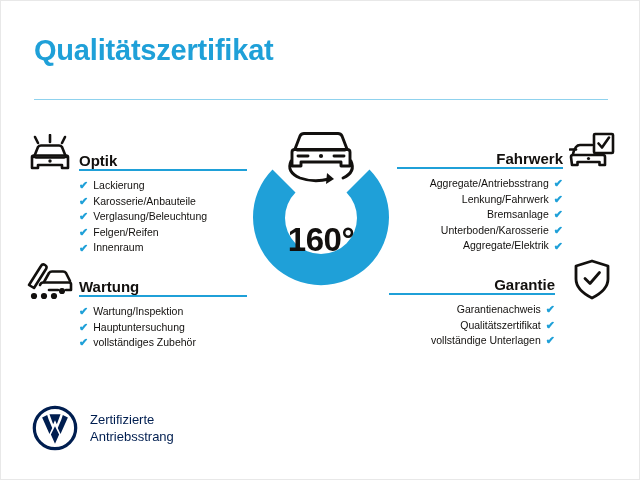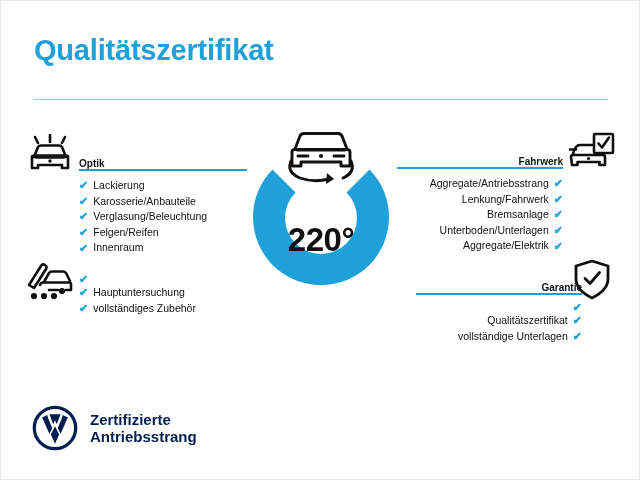--- a/index.html
+++ b/index.html
@@ -44,21 +44,21 @@
   .section {
     position: absolute;
   }
   .sec-head {
     position: relative;
     height: 30px;
   }
   .sec-title {
     position: absolute;
     bottom: 2px;
-    font-size: 10px;
+    font-size: 15px;
     font-weight: bold;
     color: #12100e;
     white-space: nowrap;
   }
   .sec-rule {
     position: absolute;
     bottom: 0;
     height: 2px;
     background: #1fa0d8;
   }
@@ -93,21 +93,21 @@
   .sec-right { text-align: right; }
   .sec-right .sec-title { right: 0; }
   .sec-right .sec-rule  { left: 0; right: 0; }
   .sec-right .sec-list li { justify-content: flex-end; }
   .sec-right .chk { margin-left: 5px; }
 
   
   #sec-optik     { left: 78px;  top: 140px; width: 168px; }
   #sec-wartung   { left: 78px;  top: 266px; width: 168px; }
   #sec-technik   { left: 396px; top: 138px; width: 166px; }
-  #sec-garantie  { left: 415px; top: 264px; width: 166px; }
+  #sec-garantie  { left: 388px; top: 264px; width: 166px; }
 
   
   .sec-icon {
     position: absolute;
   }
   #icon-optik    { left: 26px; top: 133px; }
   #icon-wartung  { left: 24px; top: 259px; }
   #icon-technik  { left: 568px; top: 131px; }
   #icon-garantie { left: 572px; top: 258px; }
 
@@ -136,22 +136,22 @@
   .footer {
     position: absolute;
     left: 31px;
     top: 404px;
     display: flex;
     align-items: center;
   }
   .vw-mark { width: 46px; height: 46px; }
   .vw-text {
     margin-left: 12px;
-    font-size: 15px;
-    font-weight: bold;
+    font-size: 13px;
+    font-weight: normal;
     color: #001e50;
     line-height: 17px;
     white-space: nowrap;
   }
 </style>
 </head>
 <body>
 
 <div class="canvas">
 
@@ -214,23 +214,28 @@
       <g fill="#12100e">
         <circle cx="9" cy="36" r="3.1"></circle>
         <circle cx="19" cy="36" r="3.1"></circle>
         <circle cx="29" cy="36" r="3.1"></circle>
         <circle cx="37" cy="31" r="3.1"></circle>
       </g>
     </svg>
   </div>
 
   <div class="section sec-left" id="sec-wartung">
+    <div class="sec-head">
+      <div class="sec-title">Wartung</div>
+      <div class="sec-rule"></div>
+    </div>
     <ul class="sec-list">
       <li>
           <span class="chk">✔</span>
+          <span>Wartung/Inspektion</span>
         </li>
       <li>
           <span class="chk">✔</span>
           <span>Hauptuntersuchung</span>
         </li>
       <li>
           <span class="chk">✔</span>
           <span>vollständiges Zubehör</span>
         </li>
     </ul>
@@ -261,21 +266,21 @@
         </li>
       <li>
           <span>Lenkung/Fahrwerk</span>
           <span class="chk">✔</span>
         </li>
       <li>
           <span>Bremsanlage</span>
           <span class="chk">✔</span>
         </li>
       <li>
-          <span>Unterboden/Unterlagen</span>
+          <span>Unterboden/Karosserie</span>
           <span class="chk">✔</span>
         </li>
       <li>
           <span>Aggregate/Elektrik</span>
           <span class="chk">✔</span>
         </li>
     </ul>
   </div>
 
   <div class="sec-icon" id="icon-garantie">
@@ -287,20 +292,21 @@
     </svg>
   </div>
 
   <div class="section sec-right" id="sec-garantie">
     <div class="sec-head">
       <div class="sec-title">Garantie</div>
       <div class="sec-rule"></div>
     </div>
     <ul class="sec-list">
       <li>
+          <span>Garantienachweis</span>
           <span class="chk">✔</span>
         </li>
       <li>
           <span>Qualitätszertifikat</span>
           <span class="chk">✔</span>
         </li>
       <li>
           <span>vollständige Unterlagen</span>
           <span class="chk">✔</span>
         </li>
@@ -334,21 +340,21 @@
         </g>
         <path d="M99 54 L106 60 L98 65 Z" fill="#12100e"></path>
       </g>
 
       <text font-family="Liberation Sans, sans-serif" font-size="15.5" font-weight="bold" fill="#ffffff" letter-spacing="0.2">
         <textPath href="#arcpath" startOffset="50%" text-anchor="middle">
           Gebrauchtwagen-Check
         </textPath>
       </text>
     </svg>
-    <div class="badge-360">220°</div>
+    <div class="badge-360">160°</div>
   </div>
 
   <div class="footer">
     <svg class="vw-mark" viewBox="0 0 100 100">
       <circle cx="50" cy="50" r="45" fill="none" stroke="#001e50" stroke-width="7"></circle>
       <path d="M50 20 L38 20 L46 42 L50 33 L54 42 L62 20 L50 20 Z
                M33 22 L22 27 L38 63 L44 50 L36 31 Z
                M67 22 L78 27 L62 63 L56 50 L64 31 Z
                M50 46 L41 64 L50 84 L59 64 Z" fill="#001e50"></path>
     </svg>

